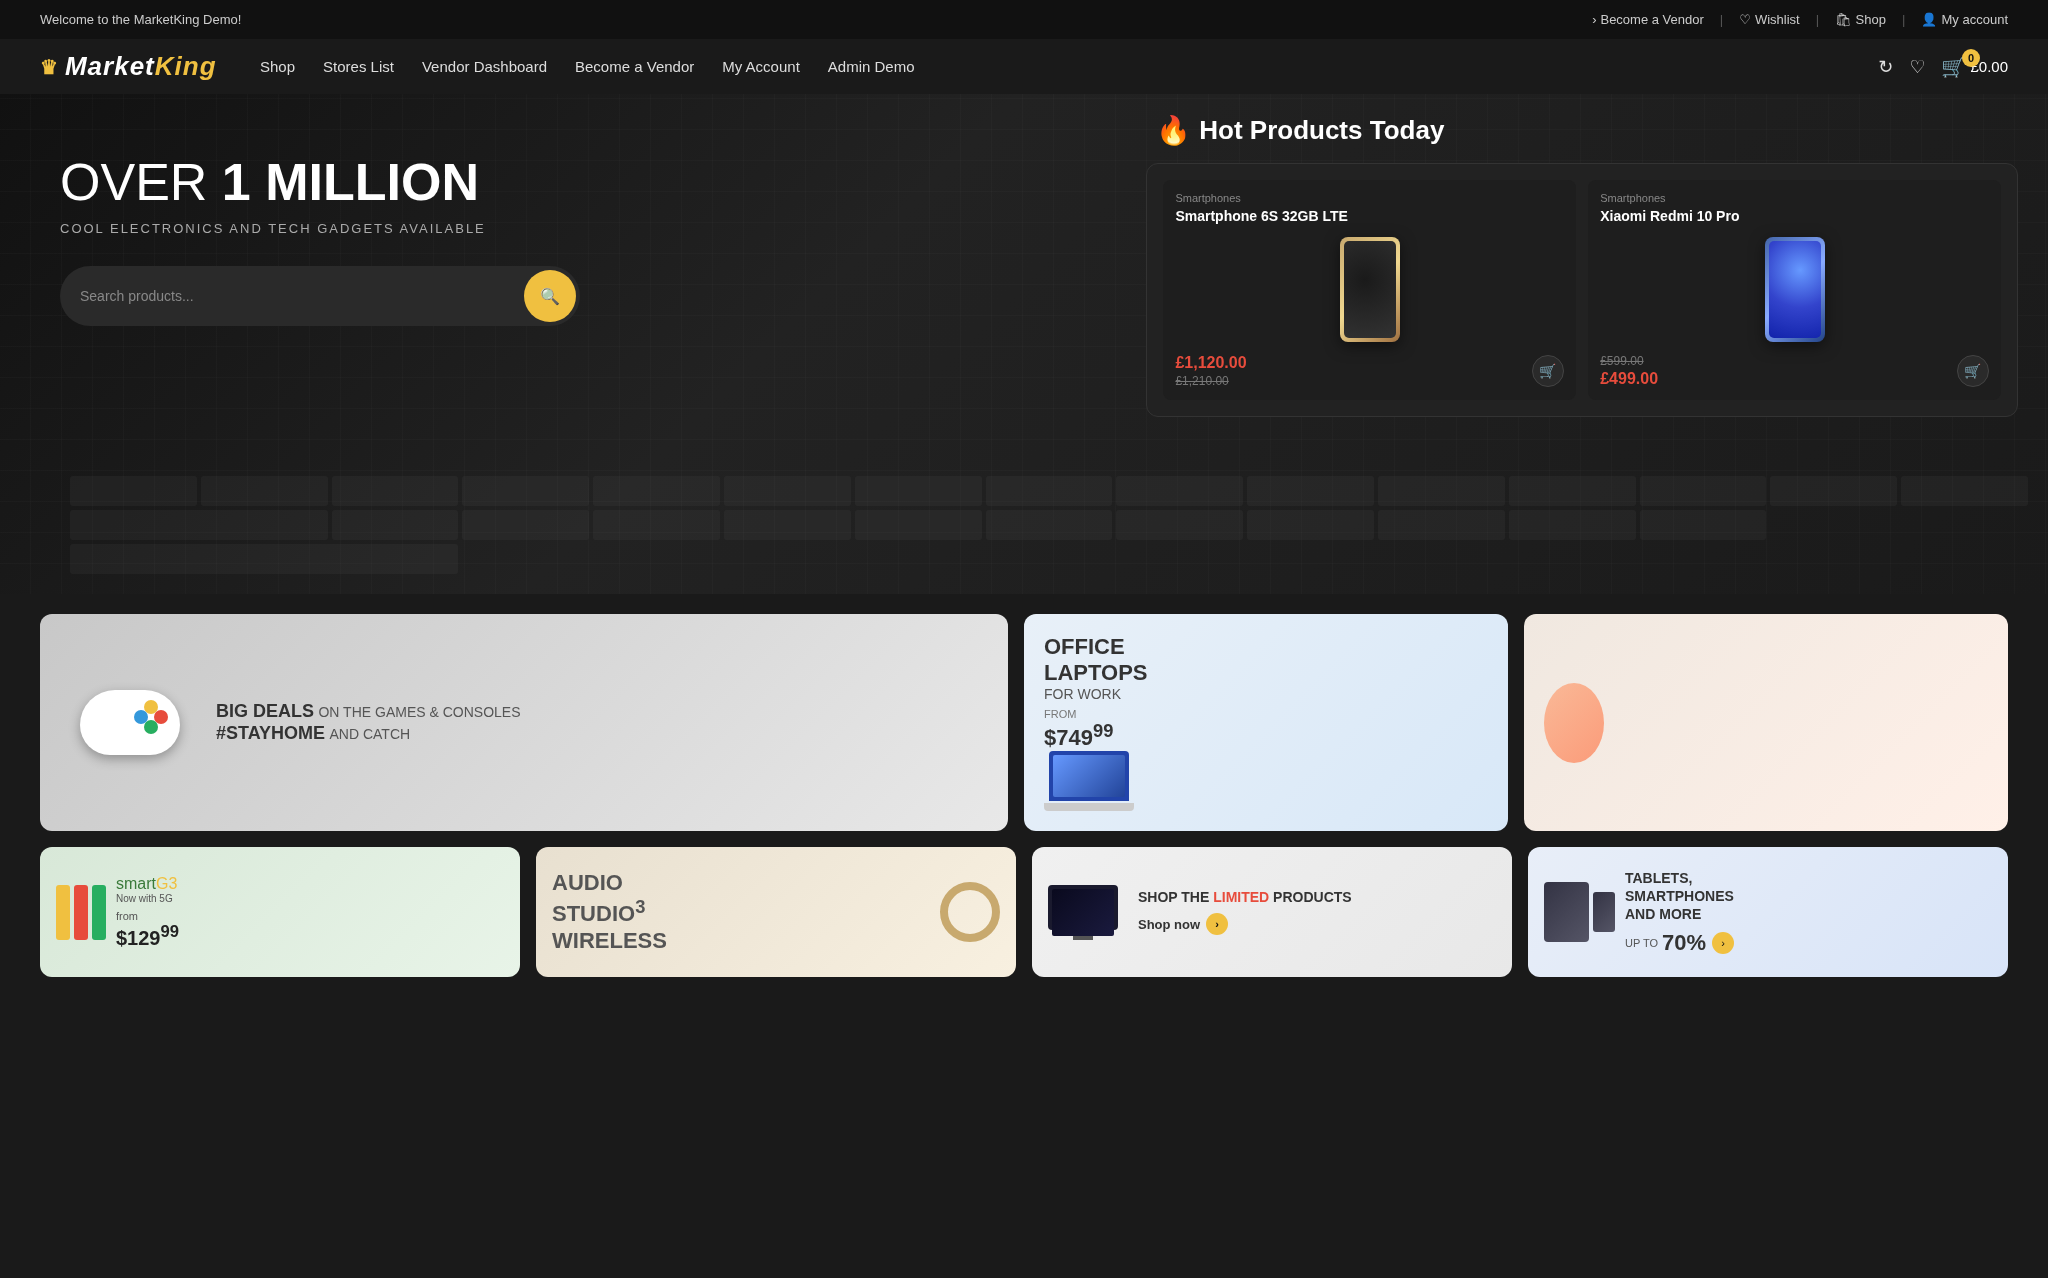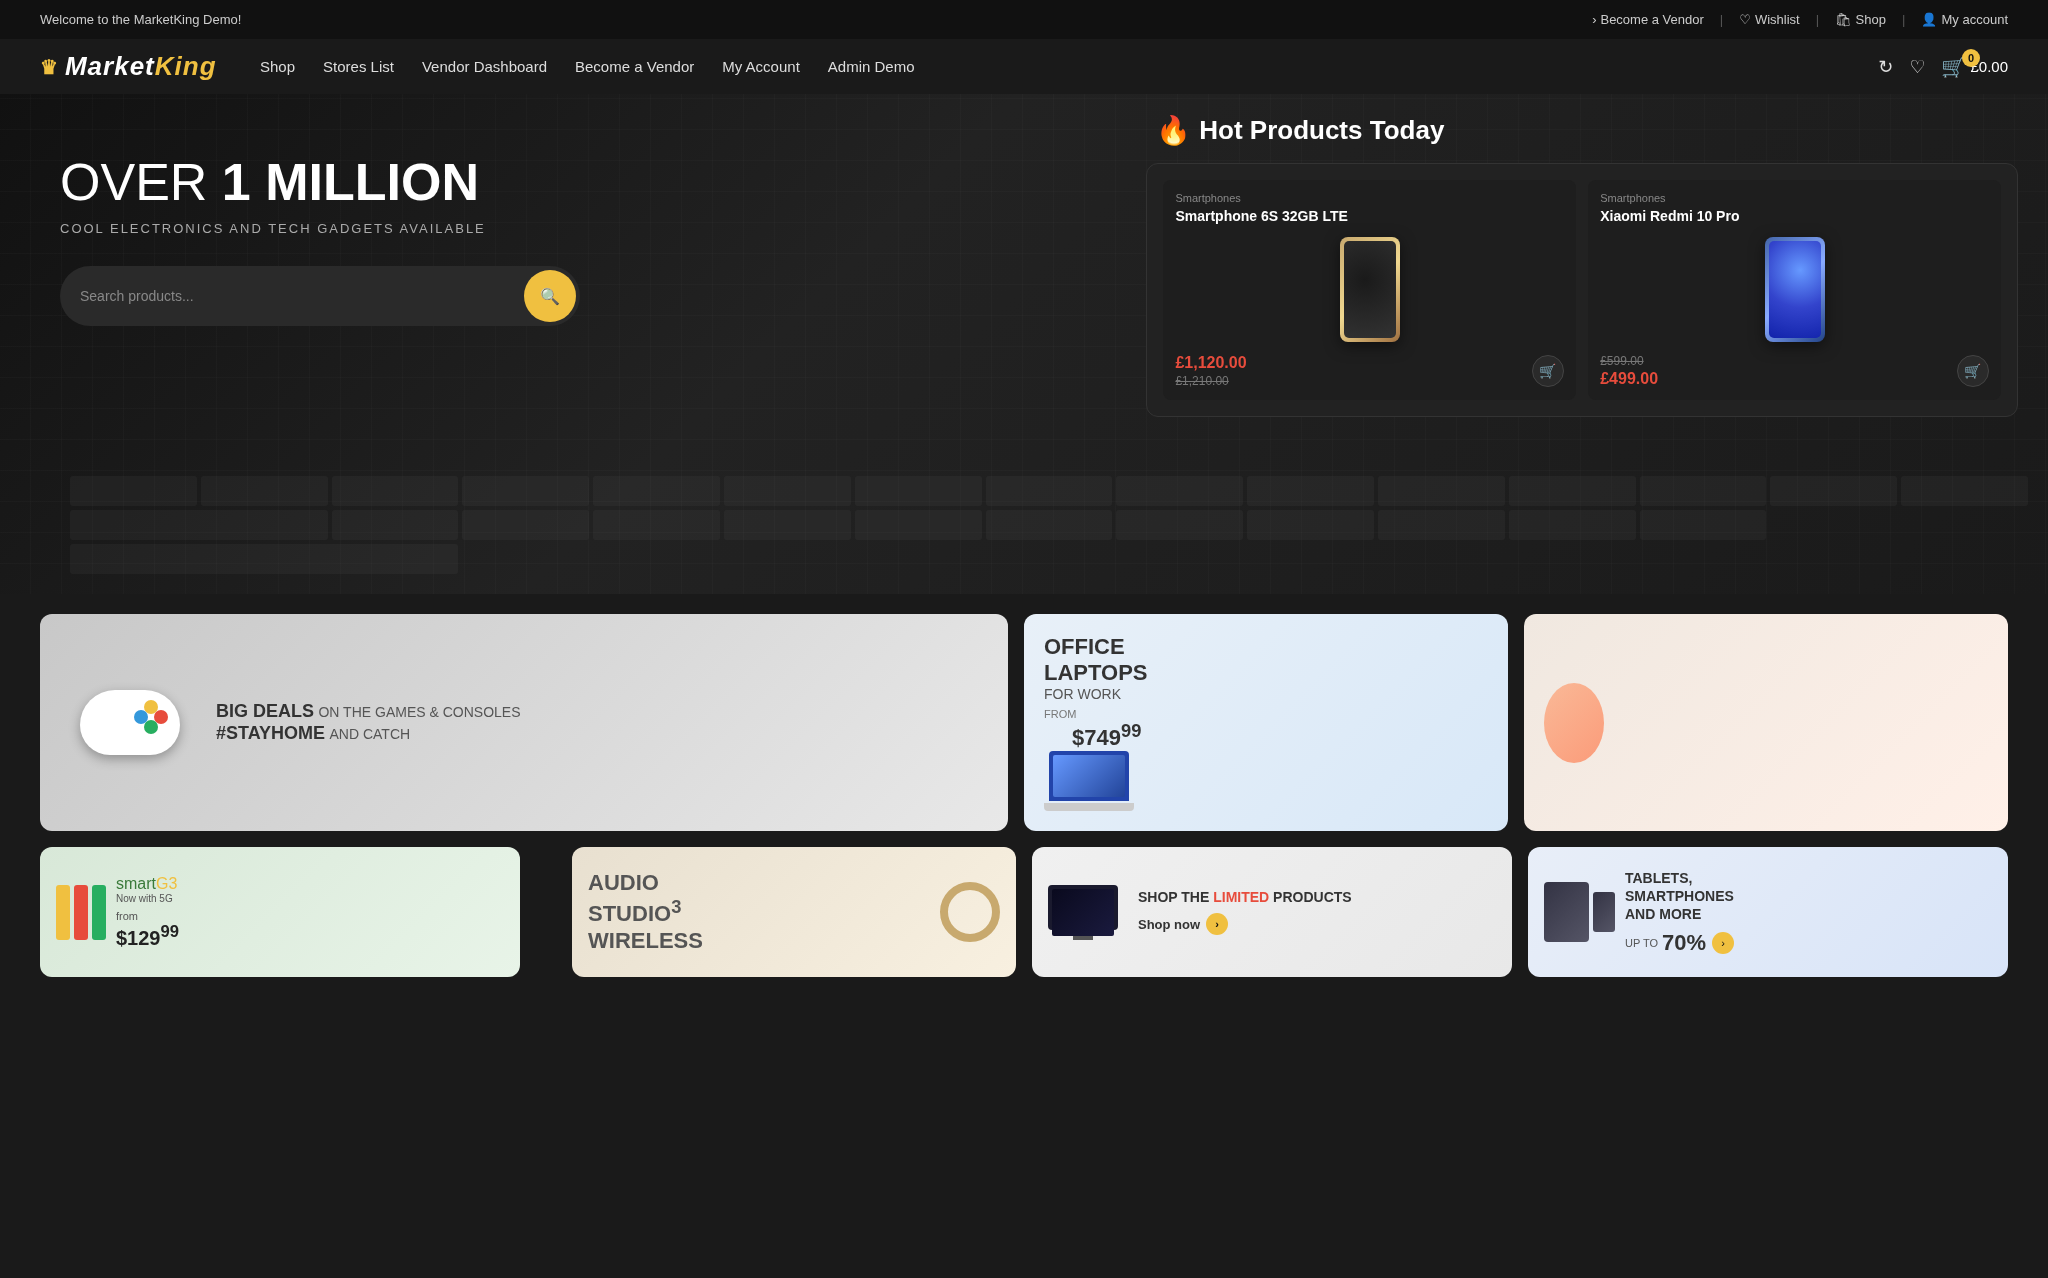--- a/index.html
+++ b/index.html
@@ -228,21 +228,21 @@
     .banner-smart {
       background: linear-gradient(135deg, #d8e8d8, #e8f4e8);
       padding: 16px; align-items: center; gap: 10px;
     }
     .banner-smart-text .brand { font-size: 13px; color: #3a7a3a; }
     .banner-smart-text .tagline { font-size: 10px; color: #555; }
     .banner-smart-text .price { font-size: 18px; font-weight: 900; color: #222; }
 
     .banner-audio {
       background: linear-gradient(135deg, #e8e0d0, #f8f0e0);
-      padding: 16px; flex-direction: column; align-items: flex-start; justify-content: center; margin-left: 36px;
+      padding: 16px; flex-direction: column; align-items: flex-start; justify-content: center;
     }
     .banner-audio-text .title { font-size: 18px; font-weight: 900; color: #333; line-height: 1.2; }
 
     .banner-shop {
       background: linear-gradient(135deg, #f0f0f0, #e8e8e8);
       padding: 16px; gap: 10px; align-items: center;
     }
     .banner-shop-text .title { font-size: 15px; font-weight: 900; color: #333; }
     .banner-shop-text .shop-now { display: flex; align-items: center; gap: 6px; margin-top: 6px; font-size: 13px; color: #333; font-weight: bold; }
     .shop-now-circle { background: #f0c040; border-radius: 50%; width: 22px; height: 22px; display: flex; align-items: center; justify-content: center; font-size: 11px; color: #111; }
@@ -455,21 +455,21 @@
         </div>
       </div>
     </div>
 
     <div class="banner-card banner-laptops">
       <div class="banner-laptops-text">
         <div class="label" style="font-size:22px;font-weight:900;color:#333;">OFFICE</div>
         <div class="label" style="font-size:22px;font-weight:900;color:#333;">LAPTOPS</div>
         <div class="sub" style="font-size:14px;color:#555;margin-bottom:6px;">FOR WORK</div>
         <div class="from" style="font-size:11px;color:#777;">FROM</div>
-        <div class="price" style="font-size:22px;font-weight:900;color:#333;margin-left:28px;">$749<sup>99</sup></div>
+        <div class="price" style="font-size:22px;font-weight:900;color:#333;">$749<sup>99</sup></div>
       </div>
       <div style="flex:1;display:flex;align-items:center;justify-content:flex-end;">
         <div class="laptop-shape">
           <div class="laptop-screen">
             <div class="laptop-screen-inner"></div>
           </div>
           <div class="laptop-base"></div>
         </div>
       </div>
     </div>

